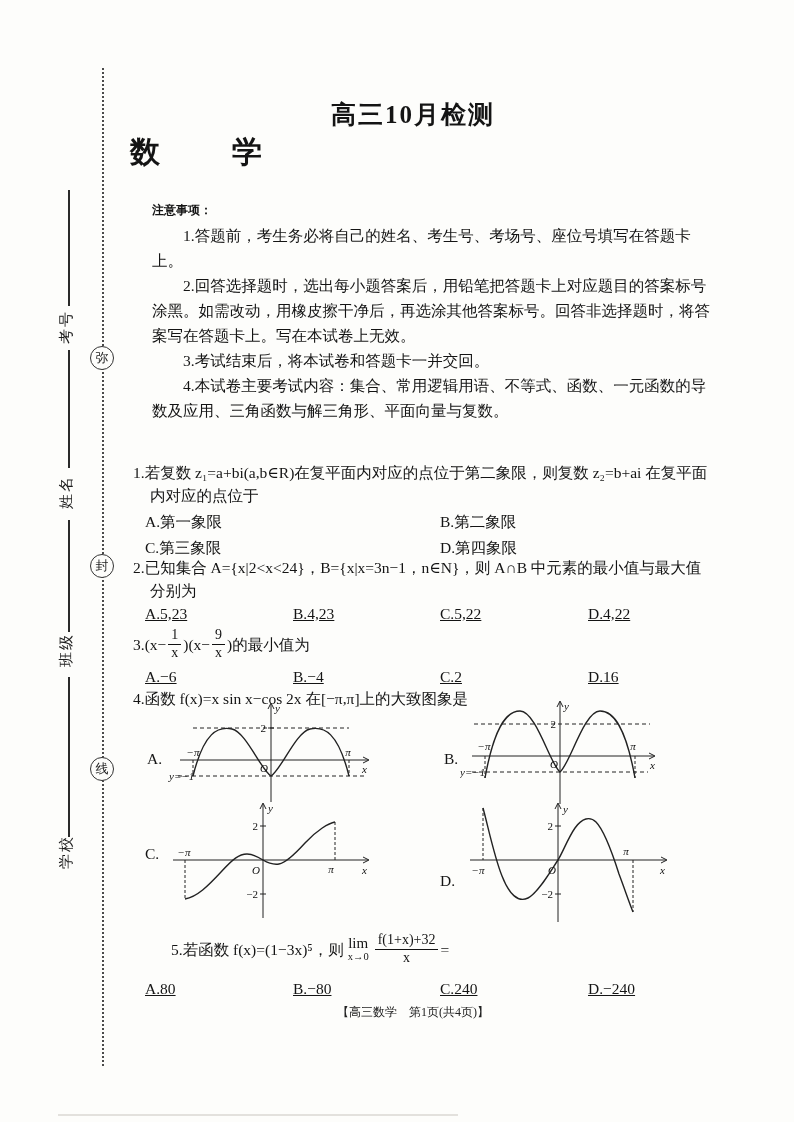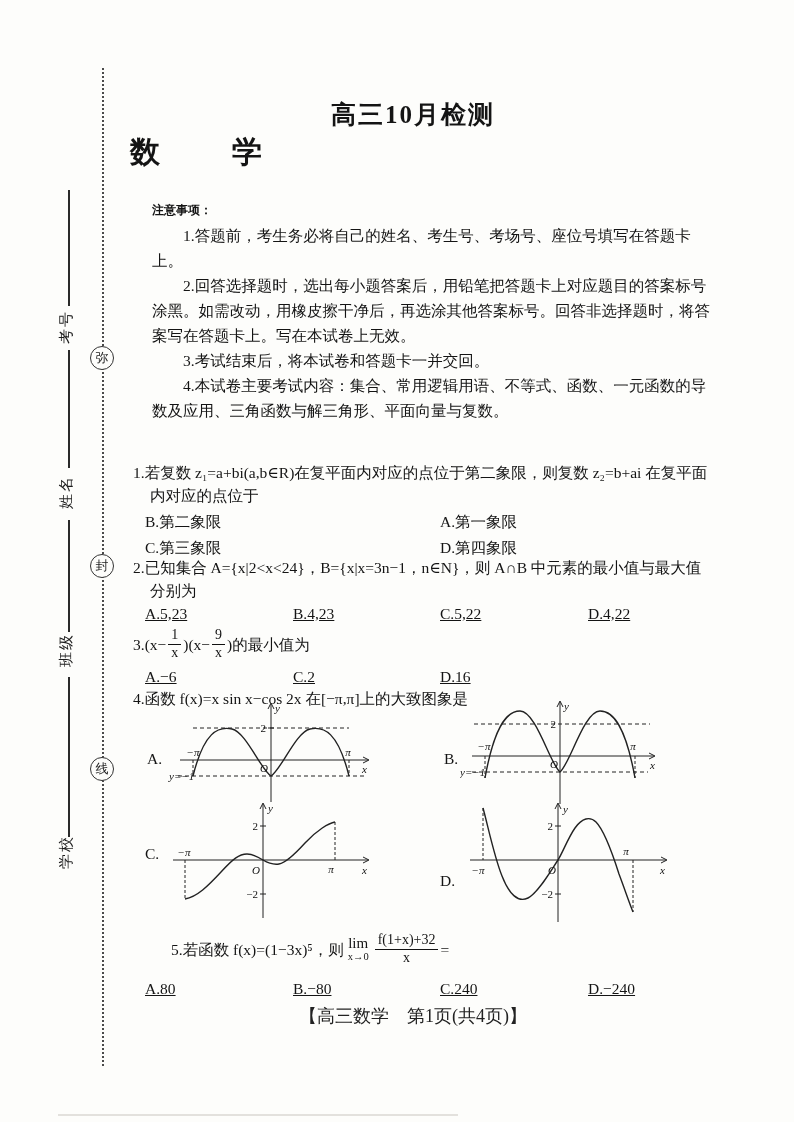--- a/index.html
+++ b/index.html
@@ -72,21 +72,21 @@
   }
   .lim .top{font-size:15px;text-align:center;}
   .lim .sub{font-size:10.5px;margin-top:1px;}
   .mathrow{display:flex;align-items:center;padding-left:0;text-indent:0;}
   .graph-label{position:absolute;font-size:15.5px;}
   .graph{position:absolute;}
   .graph svg text{font-size:11px;fill:#111;font-style:italic;}
   .graph svg text.up{font-style:normal;}
   .footer{
     position:absolute;left:130px;top:1004px;width:566px;
-    text-align:center;font-size:18px;color:#222;
+    text-align:center;font-size:12px;color:#222;
   }
   .scan-artifact{position:absolute;left:58px;top:1114px;width:400px;height:2px;background:#e3e1dd;}
 </style>
 </head>
 <body>
 
 <div class="page">
 
   <div class="seal-dotted"></div>
 
@@ -110,22 +110,22 @@
     <div class="notice-heading">注意事项：</div>
     <p class="notice-item">1.答题前，考生务必将自己的姓名、考生号、考场号、座位号填写在答题卡上。</p>
     <p class="notice-item">2.回答选择题时，选出每小题答案后，用铅笔把答题卡上对应题目的答案标号涂黑。如需改动，用橡皮擦干净后，再选涂其他答案标号。回答非选择题时，将答案写在答题卡上。写在本试卷上无效。</p>
     <p class="notice-item">3.考试结束后，将本试卷和答题卡一并交回。</p>
     <p class="notice-item">4.本试卷主要考试内容：集合、常用逻辑用语、不等式、函数、一元函数的导数及应用、三角函数与解三角形、平面向量与复数。</p>
   </div>
 
 
   <div class="q" style="top:461px;">1.若复数 z₁=a+bi(a,b∈R)在复平面内对应的点位于第二象限，则复数 z₂=b+ai 在复平面内对应的点位于</div>
   <div class="optrow cols2" style="top:509px;">
+    <span>A.第一象限</span>
     <span>B.第二象限</span>
-    <span>A.第一象限</span>
     <span>C.第三象限</span>
     <span>D.第四象限</span>
   </div>
 
   <div class="q" style="top:556px;">2.已知集合 A={x|2&lt;x&lt;24}，B={x|x=3n−1，n∈N}，则 A∩B 中元素的最小值与最大值分别为</div>
   <div class="optrow cols4" style="top:601px;">
     <span>A.5,23</span>
     <span>B.4,23</span>
     <span>C.5,22</span>
     <span>D.4,22</span>
@@ -141,20 +141,21 @@
     <span>)(x−</span>
     <span class="frac">
       <span class="num">9</span>
       <span class="den">x</span>
     </span>
     <span>)</span>
     <span>的最小值为</span>
   </div>
   <div class="optrow cols4" style="top:664px;">
     <span>A.−6</span>
+    <span>B.−4</span>
     <span>C.2</span>
     <span>D.16</span>
   </div>
 
   <div class="q" style="top:687px;">4.函数 f(x)=x sin x−cos 2x 在[−π,π]上的大致图象是</div>
 
   <div class="graph-label" style="left:147px;top:750px;">A.</div>
   <div class="graph" style="left:168px;top:700px;">
     <svg width="210" height="105" viewBox="0 0 210 105">
       <line x1="12" y1="60" x2="200" y2="60" stroke="#222" stroke-width="1"></line>

